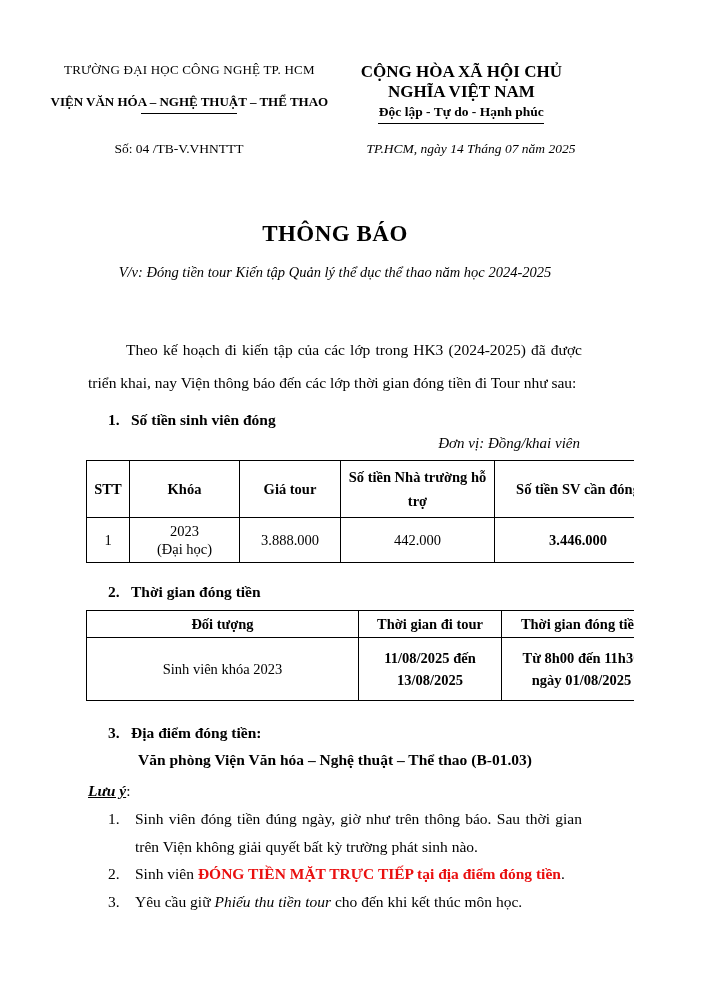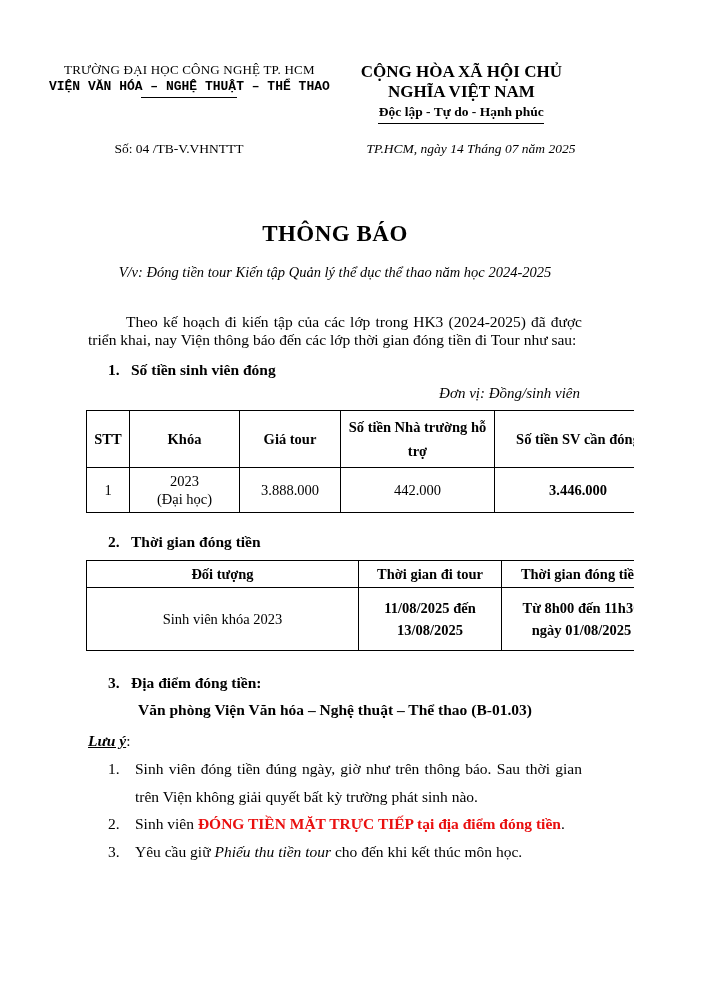--- a/index.html
+++ b/index.html
@@ -20,21 +20,21 @@
   .doc-header {
     display: flex;
     justify-content: space-between;
     margin-left: -40px;
     margin-right: -10px;
   }
   .hdr-col { text-align: center; }
   .hdr-left  { width: 316px; }
   .hdr-right { width: 292px; }
   .hdr-line1-left  { font-size: 13px; letter-spacing: 0.2px; }
-  .hdr-line2-left  { font-size: 13px; font-weight: bold; margin-top: 1px; font-family: Liberation Mono, monospace; }
+  .hdr-line2-left  { font-size: 13px; font-weight: bold; margin-top: 16px; }
   .hdr-line1-right { font-size: 17px; font-weight: bold; }
   .hdr-line2-right { font-size: 13.5px; font-weight: bold; margin-top: 2px; }
   .hdr-rule { height: 0; border-bottom: 1.5px solid #000; margin: 3px auto 0 auto; }
   .rule-left  { width: 96px; }
   .rule-right { width: 166px; }
   .ref-row {
     display: flex;
     justify-content: space-between;
     margin-left: -40px;
     margin-right: -10px;
@@ -54,22 +54,22 @@
   }
   .doc-subtitle {
     text-align: center;
     font-style: italic;
     font-size: 14.5px;
     margin-top: 17px;
   }
 
   
   .intro {
-    margin-top: 32px;
-    line-height: 18px;
+    margin-top: 52px;
+    line-height: 33px;
     text-align: justify;
     text-indent: 38px;
     font-size: 15.5px;
   }
   .section-heading {
     display: flex;
     font-weight: bold;
     font-size: 15.5px;
     margin-left: 20px;
     margin-top: 12px;
@@ -169,21 +169,21 @@
 
   <div class="doc-title">THÔNG BÁO</div>
   <div class="doc-subtitle">V/v: Đóng tiền tour Kiến tập Quản lý thể dục thể thao năm học 2024-2025</div>
 
   <p class="intro">Theo kế hoạch đi kiến tập của các lớp trong HK3 (2024-2025) đã được triển khai, nay Viện thông báo đến các lớp thời gian đóng tiền đi Tour như sau:</p>
 
   <div class="section-heading">
     <span class="section-num">1.</span>
     <span>Số tiền sinh viên đóng</span>
   </div>
-  <div class="unit-note">Đơn vị: Đồng/sinh viên</div>
+  <div class="unit-note">Đơn vị: Đồng/khai viên</div>
 
   <table class="doc-table fee-table">
     <colgroup>
       <col style="width:43px">
         <col style="width:110px">
         <col style="width:101px">
       <col style="width:154px">
         <col style="width:167px">
     </colgroup>
     <tbody>

